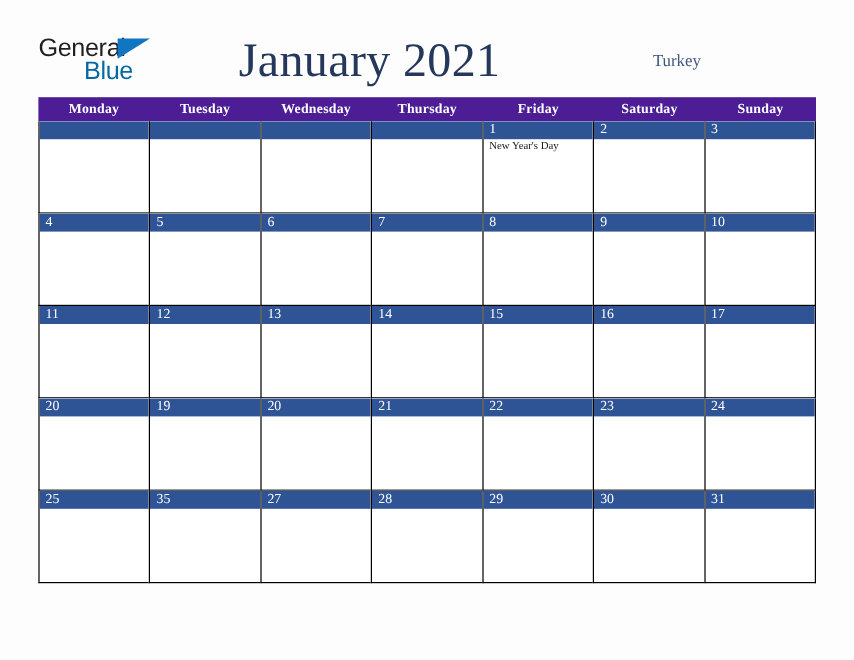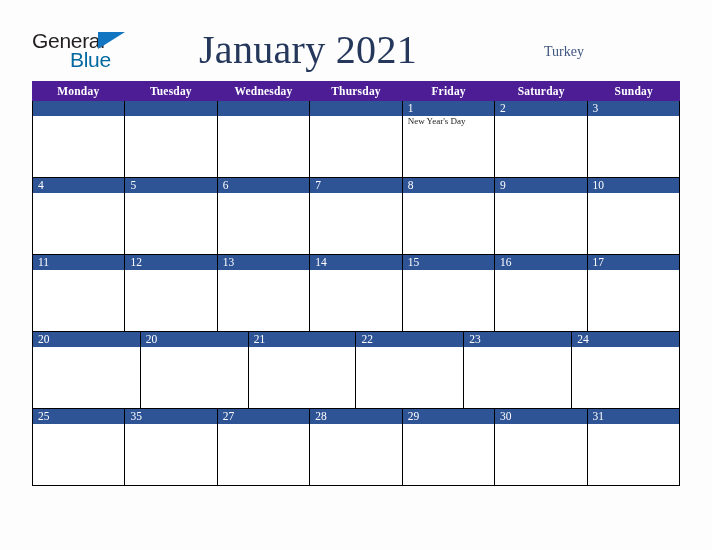--- a/index.html
+++ b/index.html
@@ -266,20 +266,24 @@
           <div class="day-number-band">17</div>
           <div class="day-events"></div>
         </div>
       </div>
       <div class="week-row">
         <div class="day-cell">
           <div class="day-number-band">20</div>
           <div class="day-events"></div>
         </div>
         <div class="day-cell">
+          <div class="day-number-band">19</div>
+          <div class="day-events"></div>
+        </div>
+        <div class="day-cell">
           <div class="day-number-band">20</div>
           <div class="day-events"></div>
         </div>
         <div class="day-cell">
           <div class="day-number-band">21</div>
           <div class="day-events"></div>
         </div>
         <div class="day-cell">
           <div class="day-number-band">22</div>
           <div class="day-events"></div>

